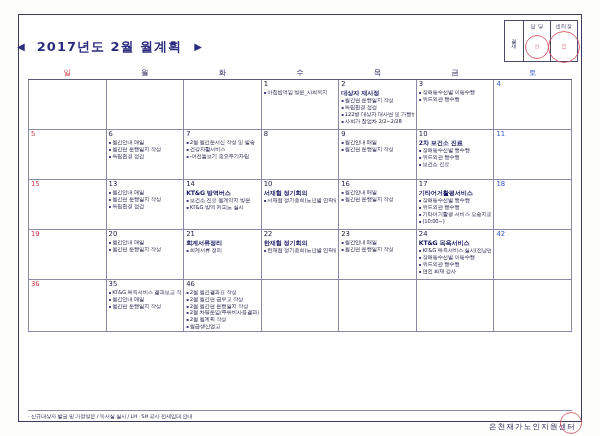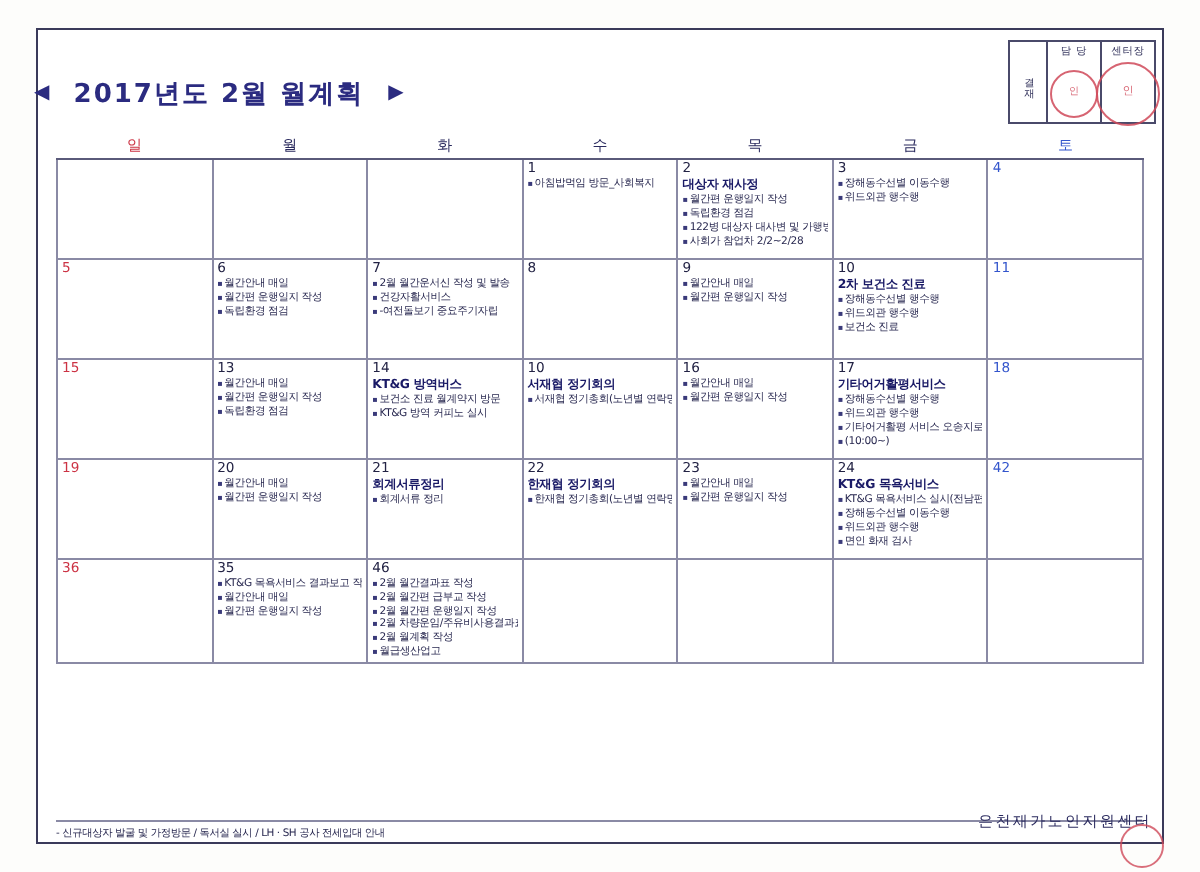--- a/index.html
+++ b/index.html
@@ -187,21 +187,21 @@
     width: 544px;
     border-top: 0.8px solid #8a8aa5;
     padding-top: 2px;
     font-size: 5.2px;
     color: #27274f;
     letter-spacing: -0.2px;
   }
   .footer-org {
     position: absolute;
     right: 24px;
-    bottom: 20px;
+    bottom: 4px;
     font-size: 7.5px;
     color: #2a2a5e;
     letter-spacing: 1.2px;
   }
   .footer-seal {
     position: absolute;
     right: 18px;
     bottom: 2px;
     width: 20px;
     height: 20px;

